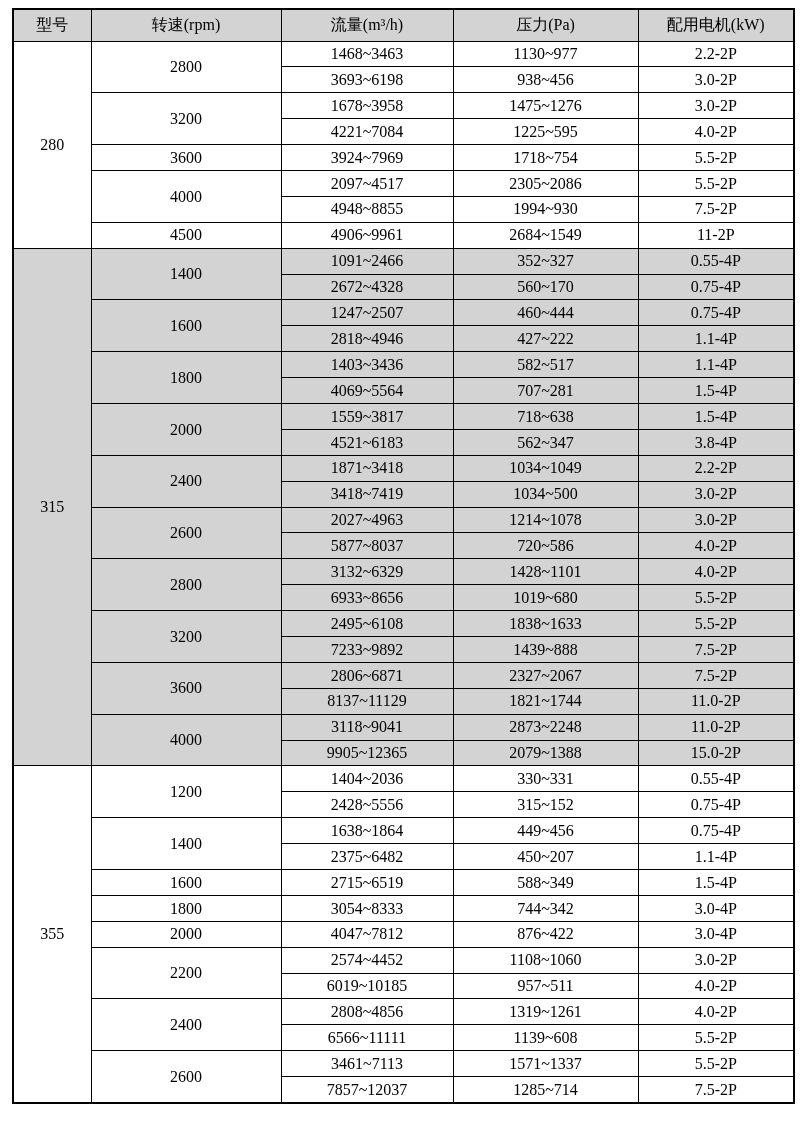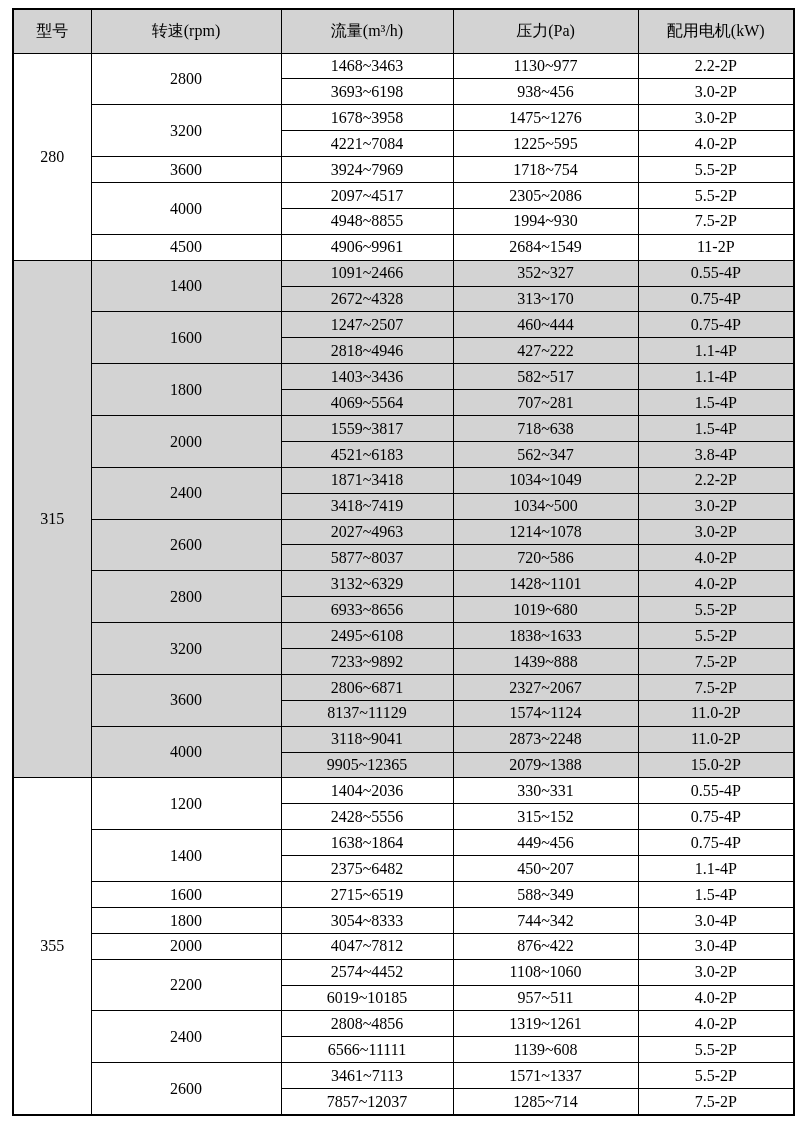--- a/index.html
+++ b/index.html
@@ -35,21 +35,21 @@
     text-align: center;
     vertical-align: middle;
     padding: 0;
     font-size: 16px;
     color: #000;
     font-weight: normal;
     line-height: 1.1;
     overflow: hidden;
     white-space: nowrap;
   }
-  table.spec thead tr { height: 44px; font-family: Liberation Serif, serif; }
+  table.spec thead tr { height: 32px; font-family: Liberation Serif, serif; }
   table.spec thead th { background: var(--header-bg); }
   table.spec tbody tr { height: 25.9px; }
   tr.shaded td { background: var(--shaded-bg); }
 </style>
 </head>
 <body>
 
 <div class="page">
   <table class="spec">
     <colgroup>
@@ -117,21 +117,21 @@
         </tr>
         <tr class="shaded">
           <td rowspan="20">315</td>
           <td rowspan="2">1400</td>
           <td>1091~2466</td>
           <td>352~327</td>
           <td>0.55-4P</td>
         </tr>
         <tr class="shaded">
           <td>2672~4328</td>
-          <td>313~170</td>
+          <td>560~170</td>
           <td>0.75-4P</td>
         </tr>
         <tr class="shaded">
           <td rowspan="2">1600</td>
           <td>1247~2507</td>
           <td>460~444</td>
           <td>0.75-4P</td>
         </tr>
         <tr class="shaded">
           <td>2818~4946</td>
@@ -205,21 +205,21 @@
           <td>7.5-2P</td>
         </tr>
         <tr class="shaded">
           <td rowspan="2">3600</td>
           <td>2806~6871</td>
           <td>2327~2067</td>
           <td>7.5-2P</td>
         </tr>
         <tr class="shaded">
           <td>8137~11129</td>
-          <td>1574~1124</td>
+          <td>1821~1744</td>
           <td>11.0-2P</td>
         </tr>
         <tr class="shaded">
           <td rowspan="2">4000</td>
           <td>3118~9041</td>
           <td>2873~2248</td>
           <td>11.0-2P</td>
         </tr>
         <tr class="shaded">
           <td>9905~12365</td>

